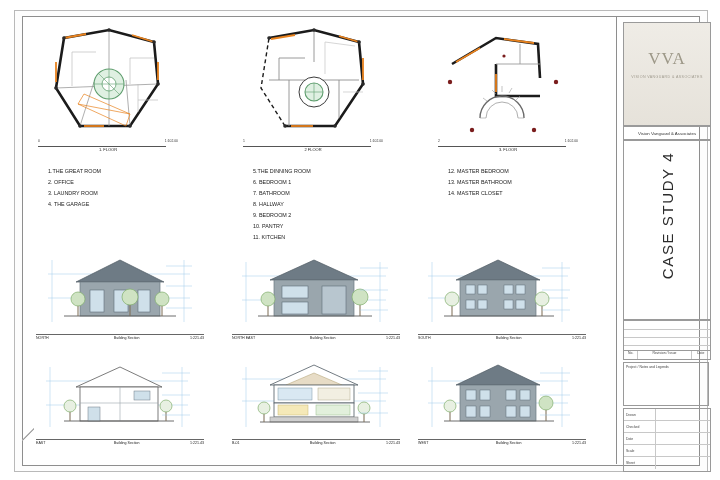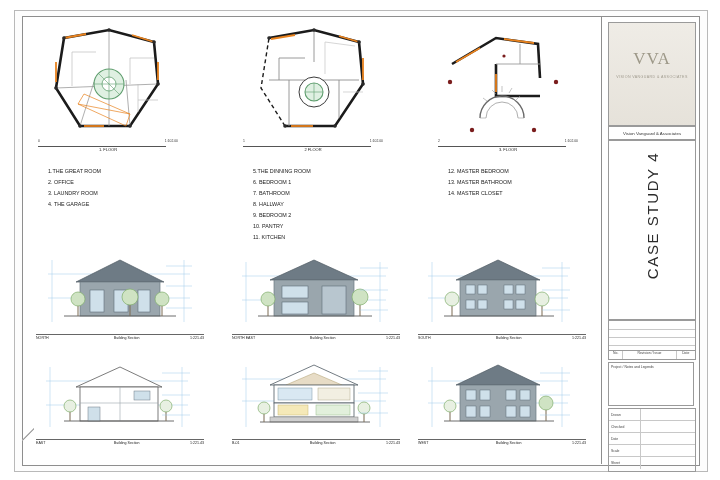--- a/index.html
+++ b/index.html
@@ -5,21 +5,21 @@
   html,body{margin:0;padding:0;background:#ffffff;}
   body{width:720px;height:480px;overflow:hidden;font-family:"Liberation Sans",sans-serif;}
   #sheet{position:relative;width:720px;height:480px;background:#ffffff;}
 
   
   .outer-border{position:absolute;left:14px;top:10px;width:692px;height:460px;border:1px solid #b9b9b9;background:#fdfdfd;}
   .inner-border{position:absolute;left:22px;top:16px;width:676px;height:448px;border:1px solid #8e8e8e;background:#ffffff;}
   .corner-cut{position:absolute;left:22px;top:440px;width:26px;height:26px;background:#ffffff;border-top:1px solid #8e8e8e;transform:rotate(-45deg);transform-origin:top left;}
 
   
-  .titleblock{position:absolute;right:21px;top:16px;width:98px;height:448px;border-left:1px solid #8e8e8e;box-sizing:border-box;}
+  .titleblock{position:absolute;right:6px;top:16px;width:98px;height:448px;border-left:1px solid #8e8e8e;box-sizing:border-box;}
   .tb-logo{position:absolute;left:6px;top:6px;width:86px;height:102px;border:1px solid #9a9a9a;background:linear-gradient(#efece6,#e6e2da);}
   .tb-logo .mono{position:absolute;left:0;right:0;top:26px;text-align:center;font-family:"Liberation Serif",serif;font-size:17px;color:#9d9888;letter-spacing:1px;}
   .tb-logo .tag{position:absolute;left:0;right:0;top:52px;text-align:center;font-size:3.6px;color:#a09b8e;letter-spacing:.4px;}
   .tb-firm{position:absolute;left:6px;top:110px;width:86px;height:12px;border:1px solid #9a9a9a;font-size:4.4px;color:#333;display:flex;align-items:center;justify-content:center;}
   .tb-title{position:absolute;left:6px;top:124px;width:86px;height:178px;border:1px solid #9a9a9a;overflow:hidden;}
   .tb-title span{position:absolute;left:-46px;top:66px;width:178px;text-align:center;transform:rotate(-90deg);font-size:15px;letter-spacing:1.6px;color:#2b2b2b;}
   .tb-rev{position:absolute;left:6px;top:304px;width:86px;height:38px;border:1px solid #9a9a9a;}
   .tb-rev .rrow{position:absolute;left:0;right:0;height:8px;border-bottom:1px solid #c8c8c8;}
   .tb-rev .rhead{bottom:0;border-bottom:none;border-top:1px solid #9a9a9a;display:flex;font-size:3.4px;color:#444;}
   .tb-rev .rhead b{font-weight:normal;}

